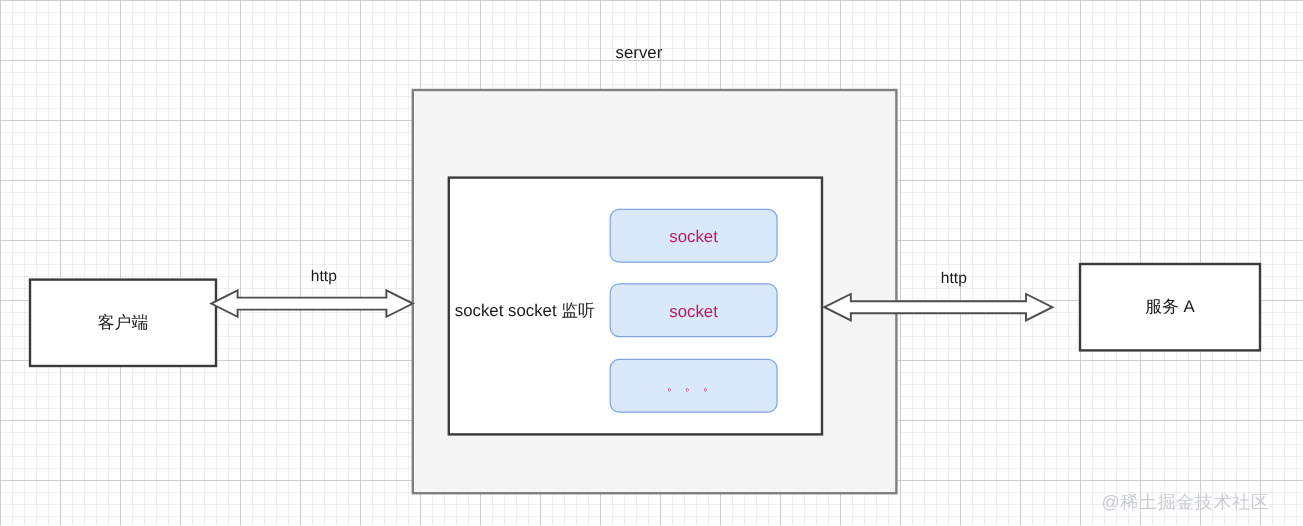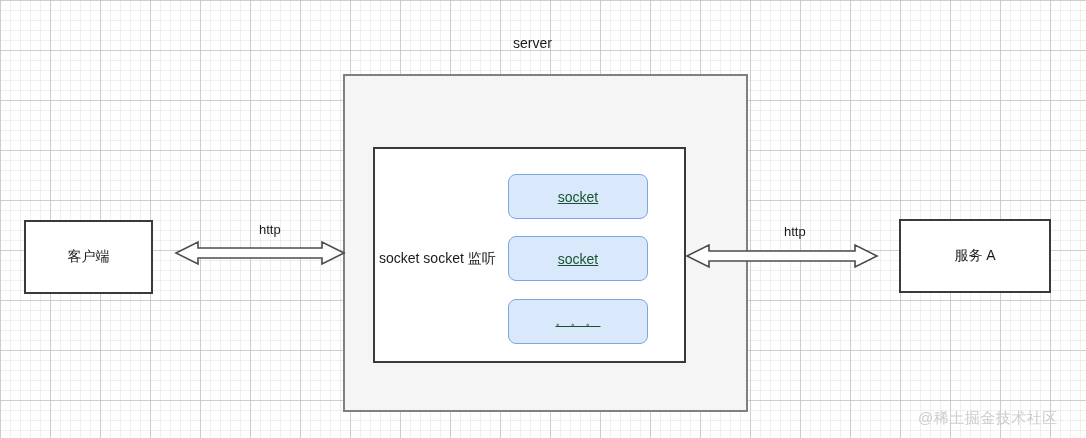--- a/index.html
+++ b/index.html
@@ -45,23 +45,22 @@
   
   .box-inner {
     background: #ffffff;
     border: 2px solid #3a3a3a;
   }
   
   .box-socket {
     background: #dae8fc;
     border: 1.5px solid #7ea6e0;
     border-radius: 8px;
-    color: #14532d;
+    color: #be185d;
     font-size: 14px;
-    text-decoration: underline;
   }
   .label-free {
     position: absolute;
     color: #1a1a1a;
     font-size: 14px;
     white-space: nowrap;
   }
   .edge-label {
     position: absolute;
     color: #1a1a1a;
@@ -115,21 +114,21 @@
   </div>
 
   <div class="node box-socket" style="left:508px; top:236px; width:140px; height:45px;">
     <span>socket</span>
   </div>
 
   <div class="node box-socket" style="left:508px; top:299px; width:140px; height:45px;">
     <span style="font-size:11px; letter-spacing:4px;">。。。</span>
   </div>
 
-  <div class="node box-plain" style="left:24px; top:220px; width:129px; height:74px;">
+  <div class="node box-plain" style="left:24px; top:232px; width:157px; height:74px;">
     <span>客户端</span>
   </div>
 
   <div class="node box-plain" style="left:899px; top:219px; width:152px; height:74px;">
     <span>服务 A</span>
   </div>
 
   <svg class="arrow-svg" style="left:176px; top:230px;" width="168" height="46">
     <polygon class="arrow-shape" points="0,23 22,12 22,18 146,18 146,12 168,23 146,34 146,28 22,28 22,34"></polygon>
   </svg>

